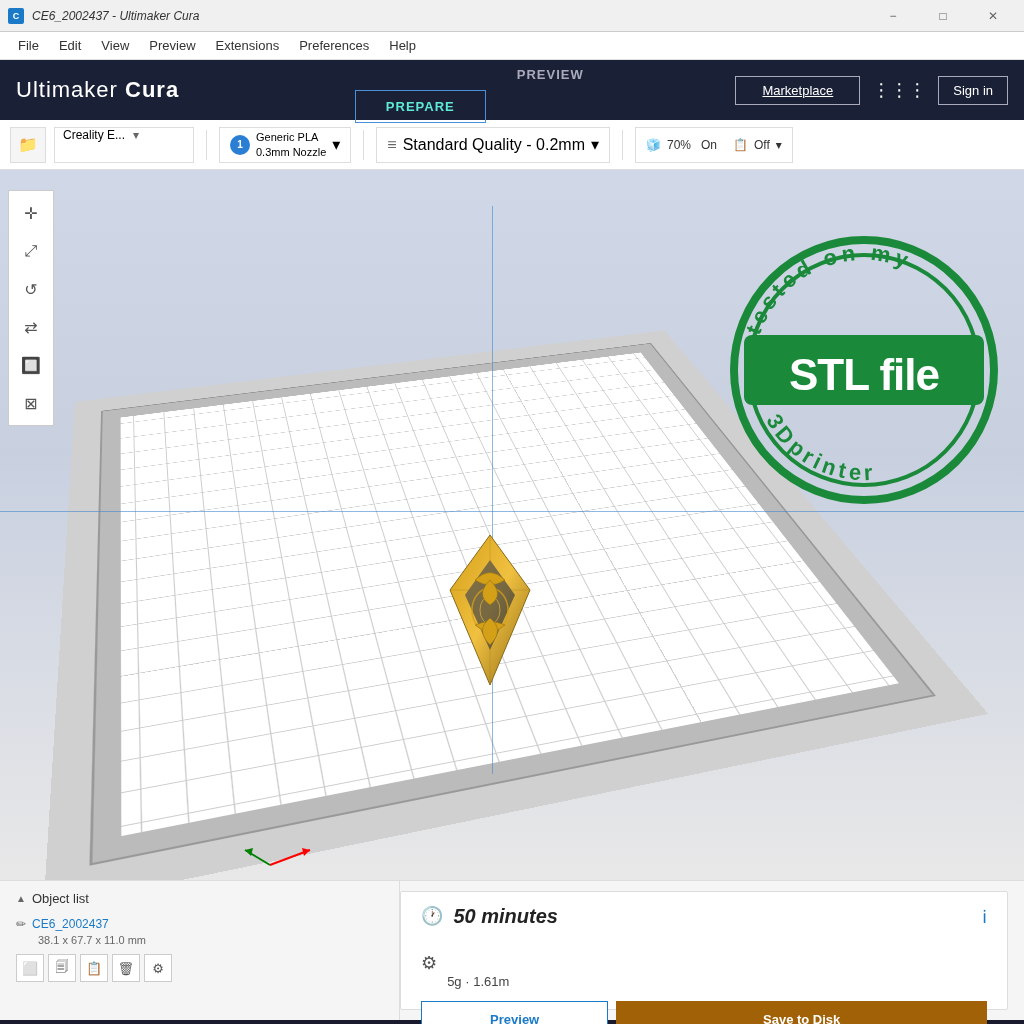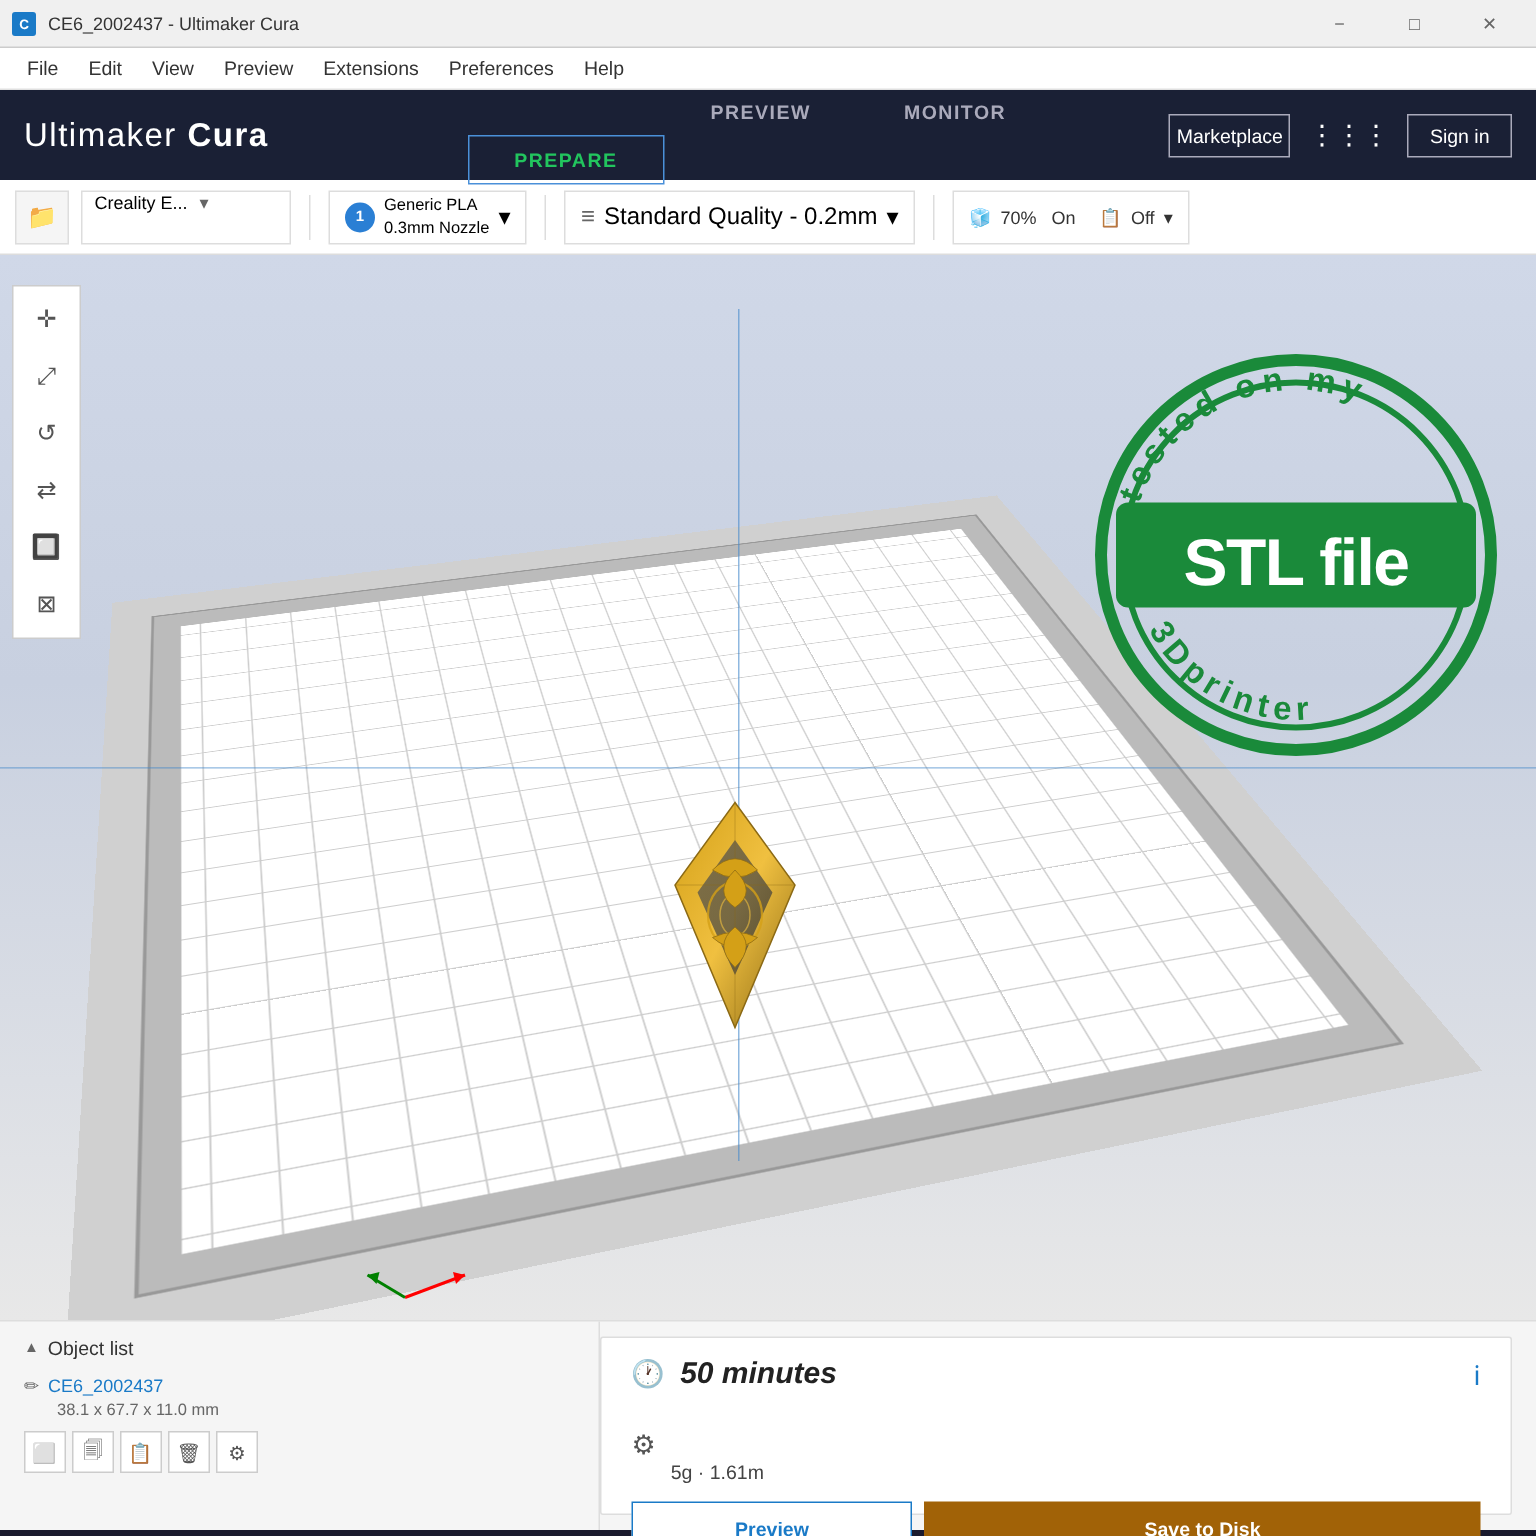--- a/index.html
+++ b/index.html
@@ -23,21 +23,21 @@
     }
     #titlebar .title-icon {
       width: 16px; height: 16px;
       background: #1a7ac7;
       border-radius: 2px;
       margin-right: 8px;
       display: flex; align-items: center; justify-content: center;
       color: white; font-size: 9px; font-weight: bold;
     }
     #titlebar .title-text {
-      font-size: 12px; color: #333; flex: 1;
+      font-size: 12px; color: #333; flex: 1; font-style: italic;
     }
     #titlebar .window-controls {
       display: flex; gap: 4px;
     }
     .win-btn {
       width: 46px; height: 32px;
       display: flex; align-items: center; justify-content: center;
       cursor: pointer; font-size: 12px; color: #666;
       background: transparent;
       border: none;
@@ -82,35 +82,36 @@
     .nav-tab {
       padding: 8px 30px;
       color: #aab;
       font-size: 13px;
       font-weight: 600;
       letter-spacing: 1px;
       cursor: pointer;
       border: 1px solid transparent;
     }
     .nav-tab.active {
-      color: #22c55e;
+      color: #5eead4;
       border: 1px solid #4a90d9;
       background: transparent;
       margin-top: 32px;
     }
     .nav-right {
       display: flex; align-items: center; gap: 12px;
     }
     .marketplace-btn {
       background: transparent;
       border: 1px solid #aab;
       color: white;
-      padding: 6px 4px;
+      padding: 6px 26px;
       font-size: 13px;
       cursor: pointer;
+      text-decoration: underline;
     }
     .grid-icon {
       color: white; font-size: 18px; cursor: pointer;
     }
     .signin-btn {
       background: transparent;
       border: 1px solid #aab;
       color: white;
       padding: 6px 14px;
       font-size: 13px;
@@ -361,23 +362,20 @@
 <div id="topnav">
   <div class="app-logo">
     <span>Ultimaker </span><strong>Cura</strong>
   </div>
   <div class="nav-tabs">
     <div class="nav-tab active">
       <span>PREPARE</span>
     </div>
     <div class="nav-tab">
       <span>PREVIEW</span>
-    </div>
-    <div class="nav-tab">
-      <span>MONITOR</span>
     </div>
   </div>
   <div class="nav-right">
     <button class="marketplace-btn">Marketplace</button>
     <span class="grid-icon">⋮⋮⋮</span>
     <button class="signin-btn">Sign in</button>
   </div>
 </div>
 
 <div id="toolbar">

